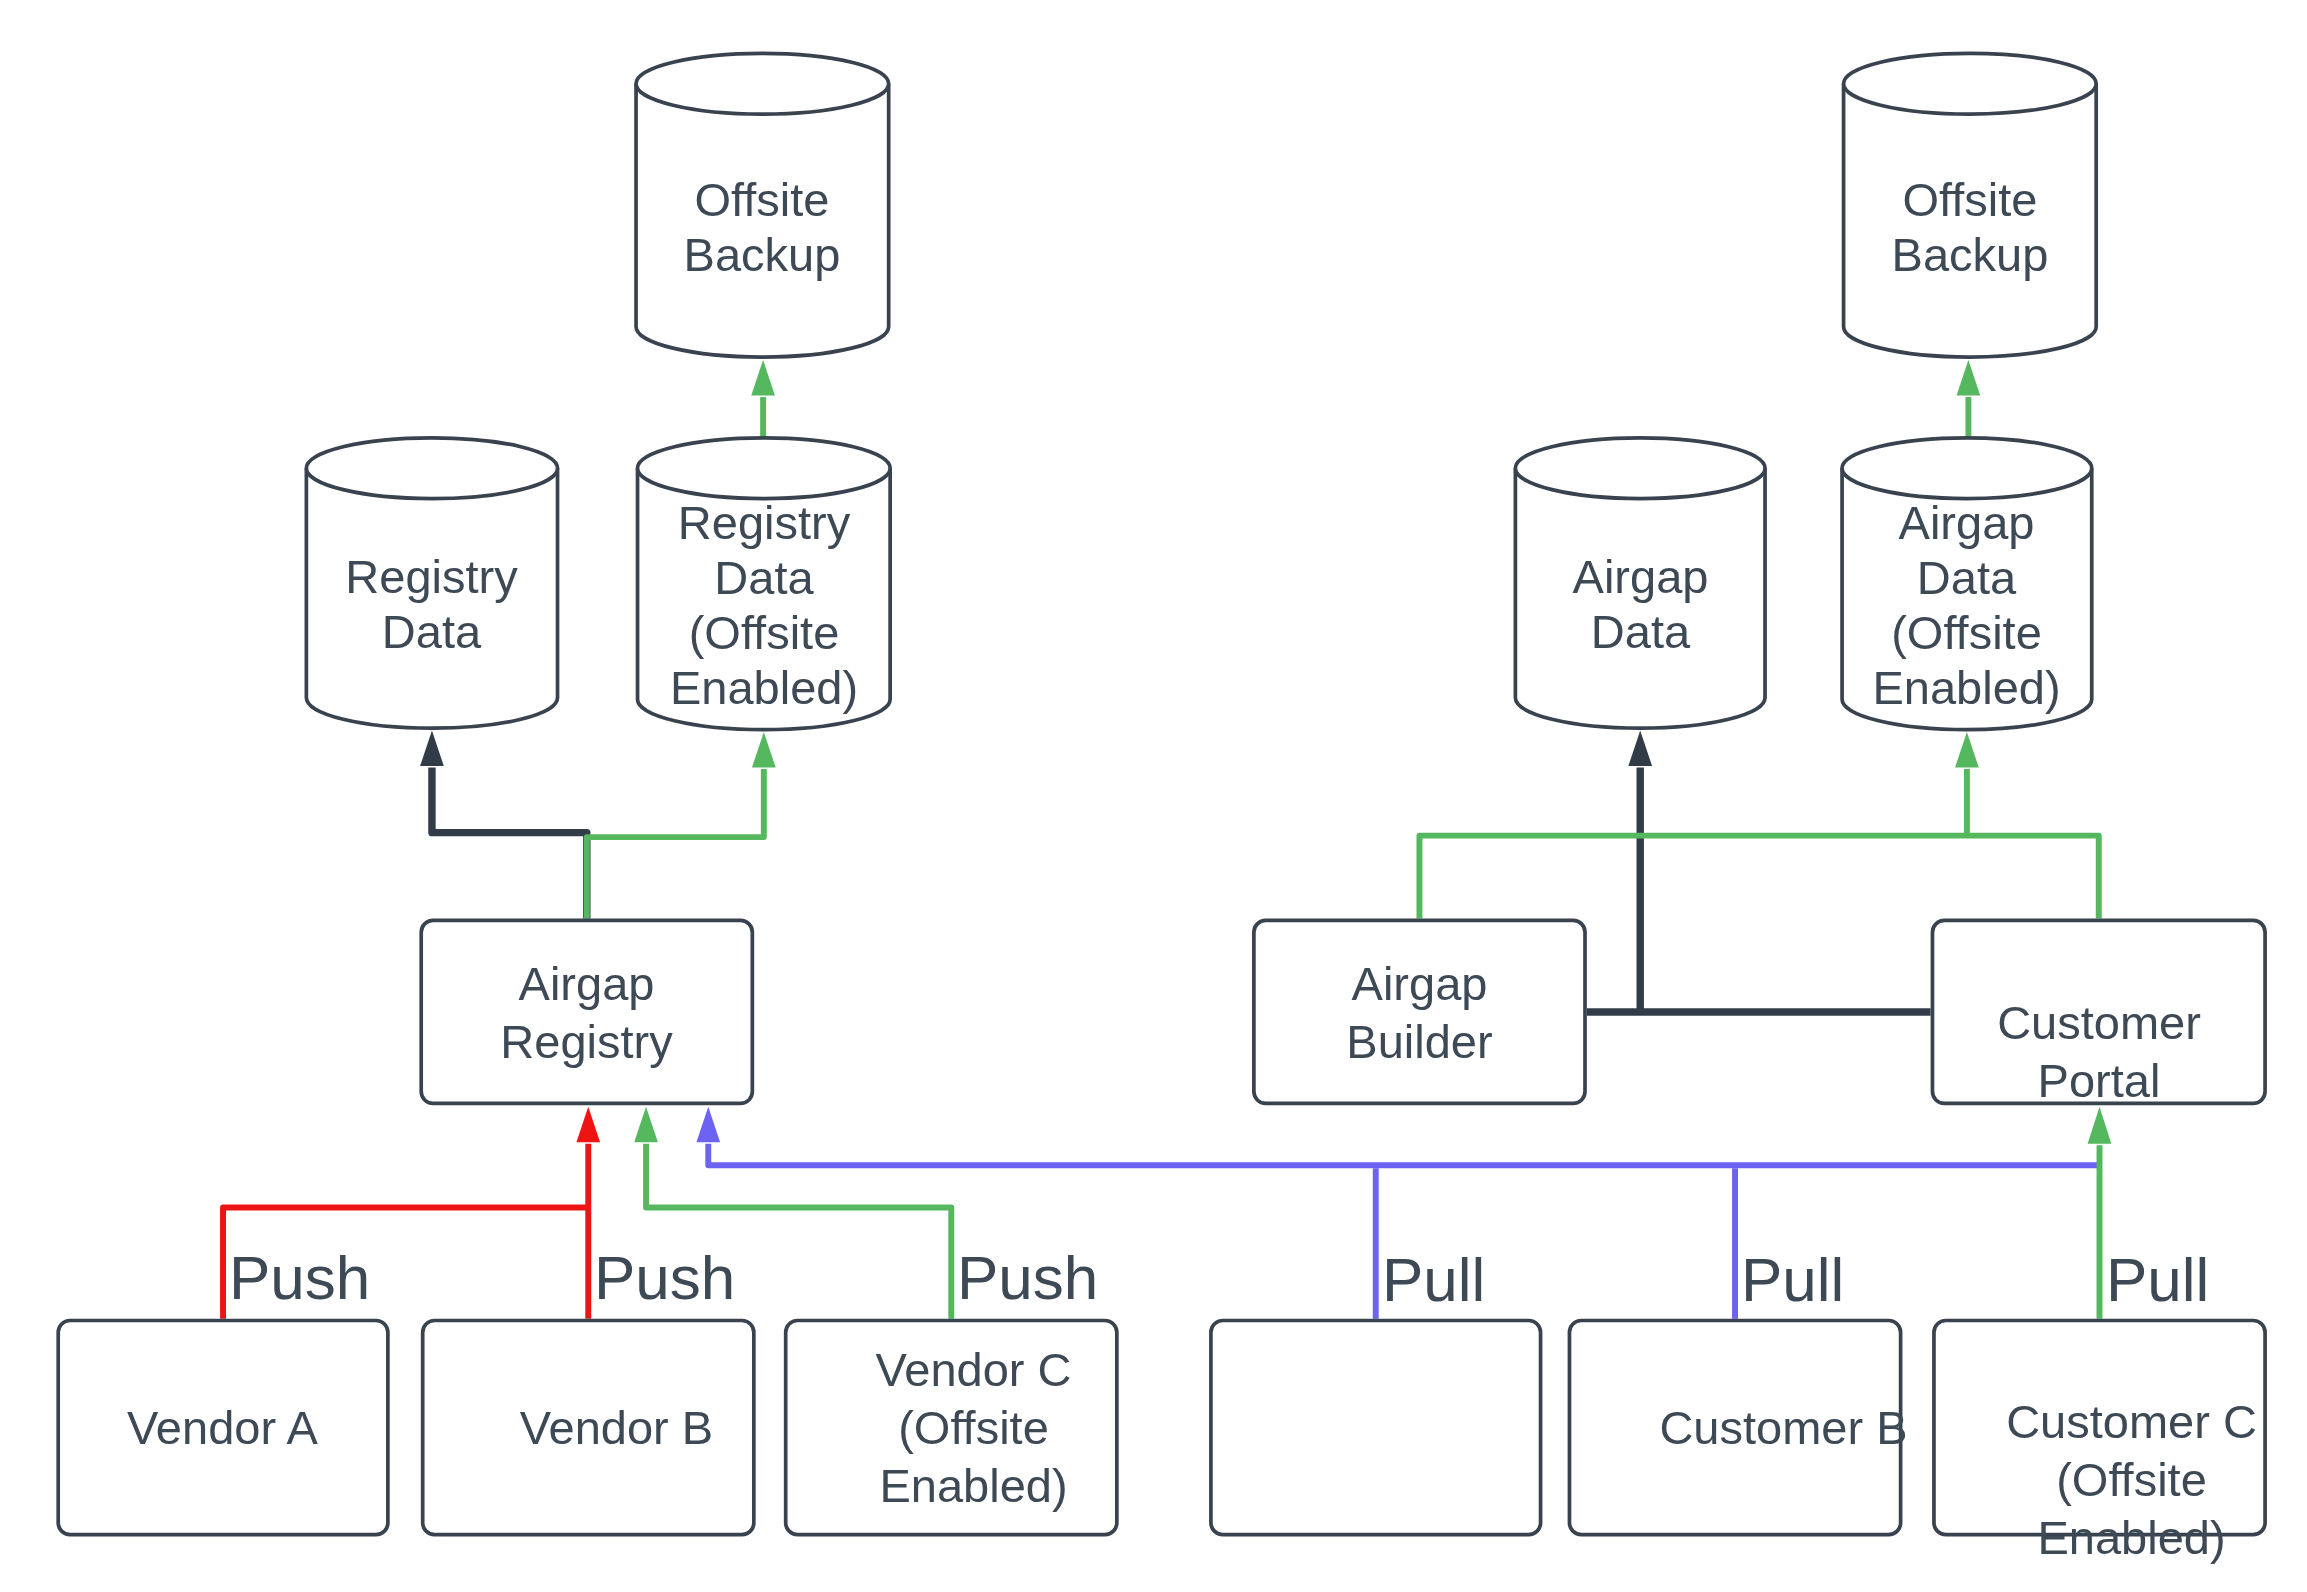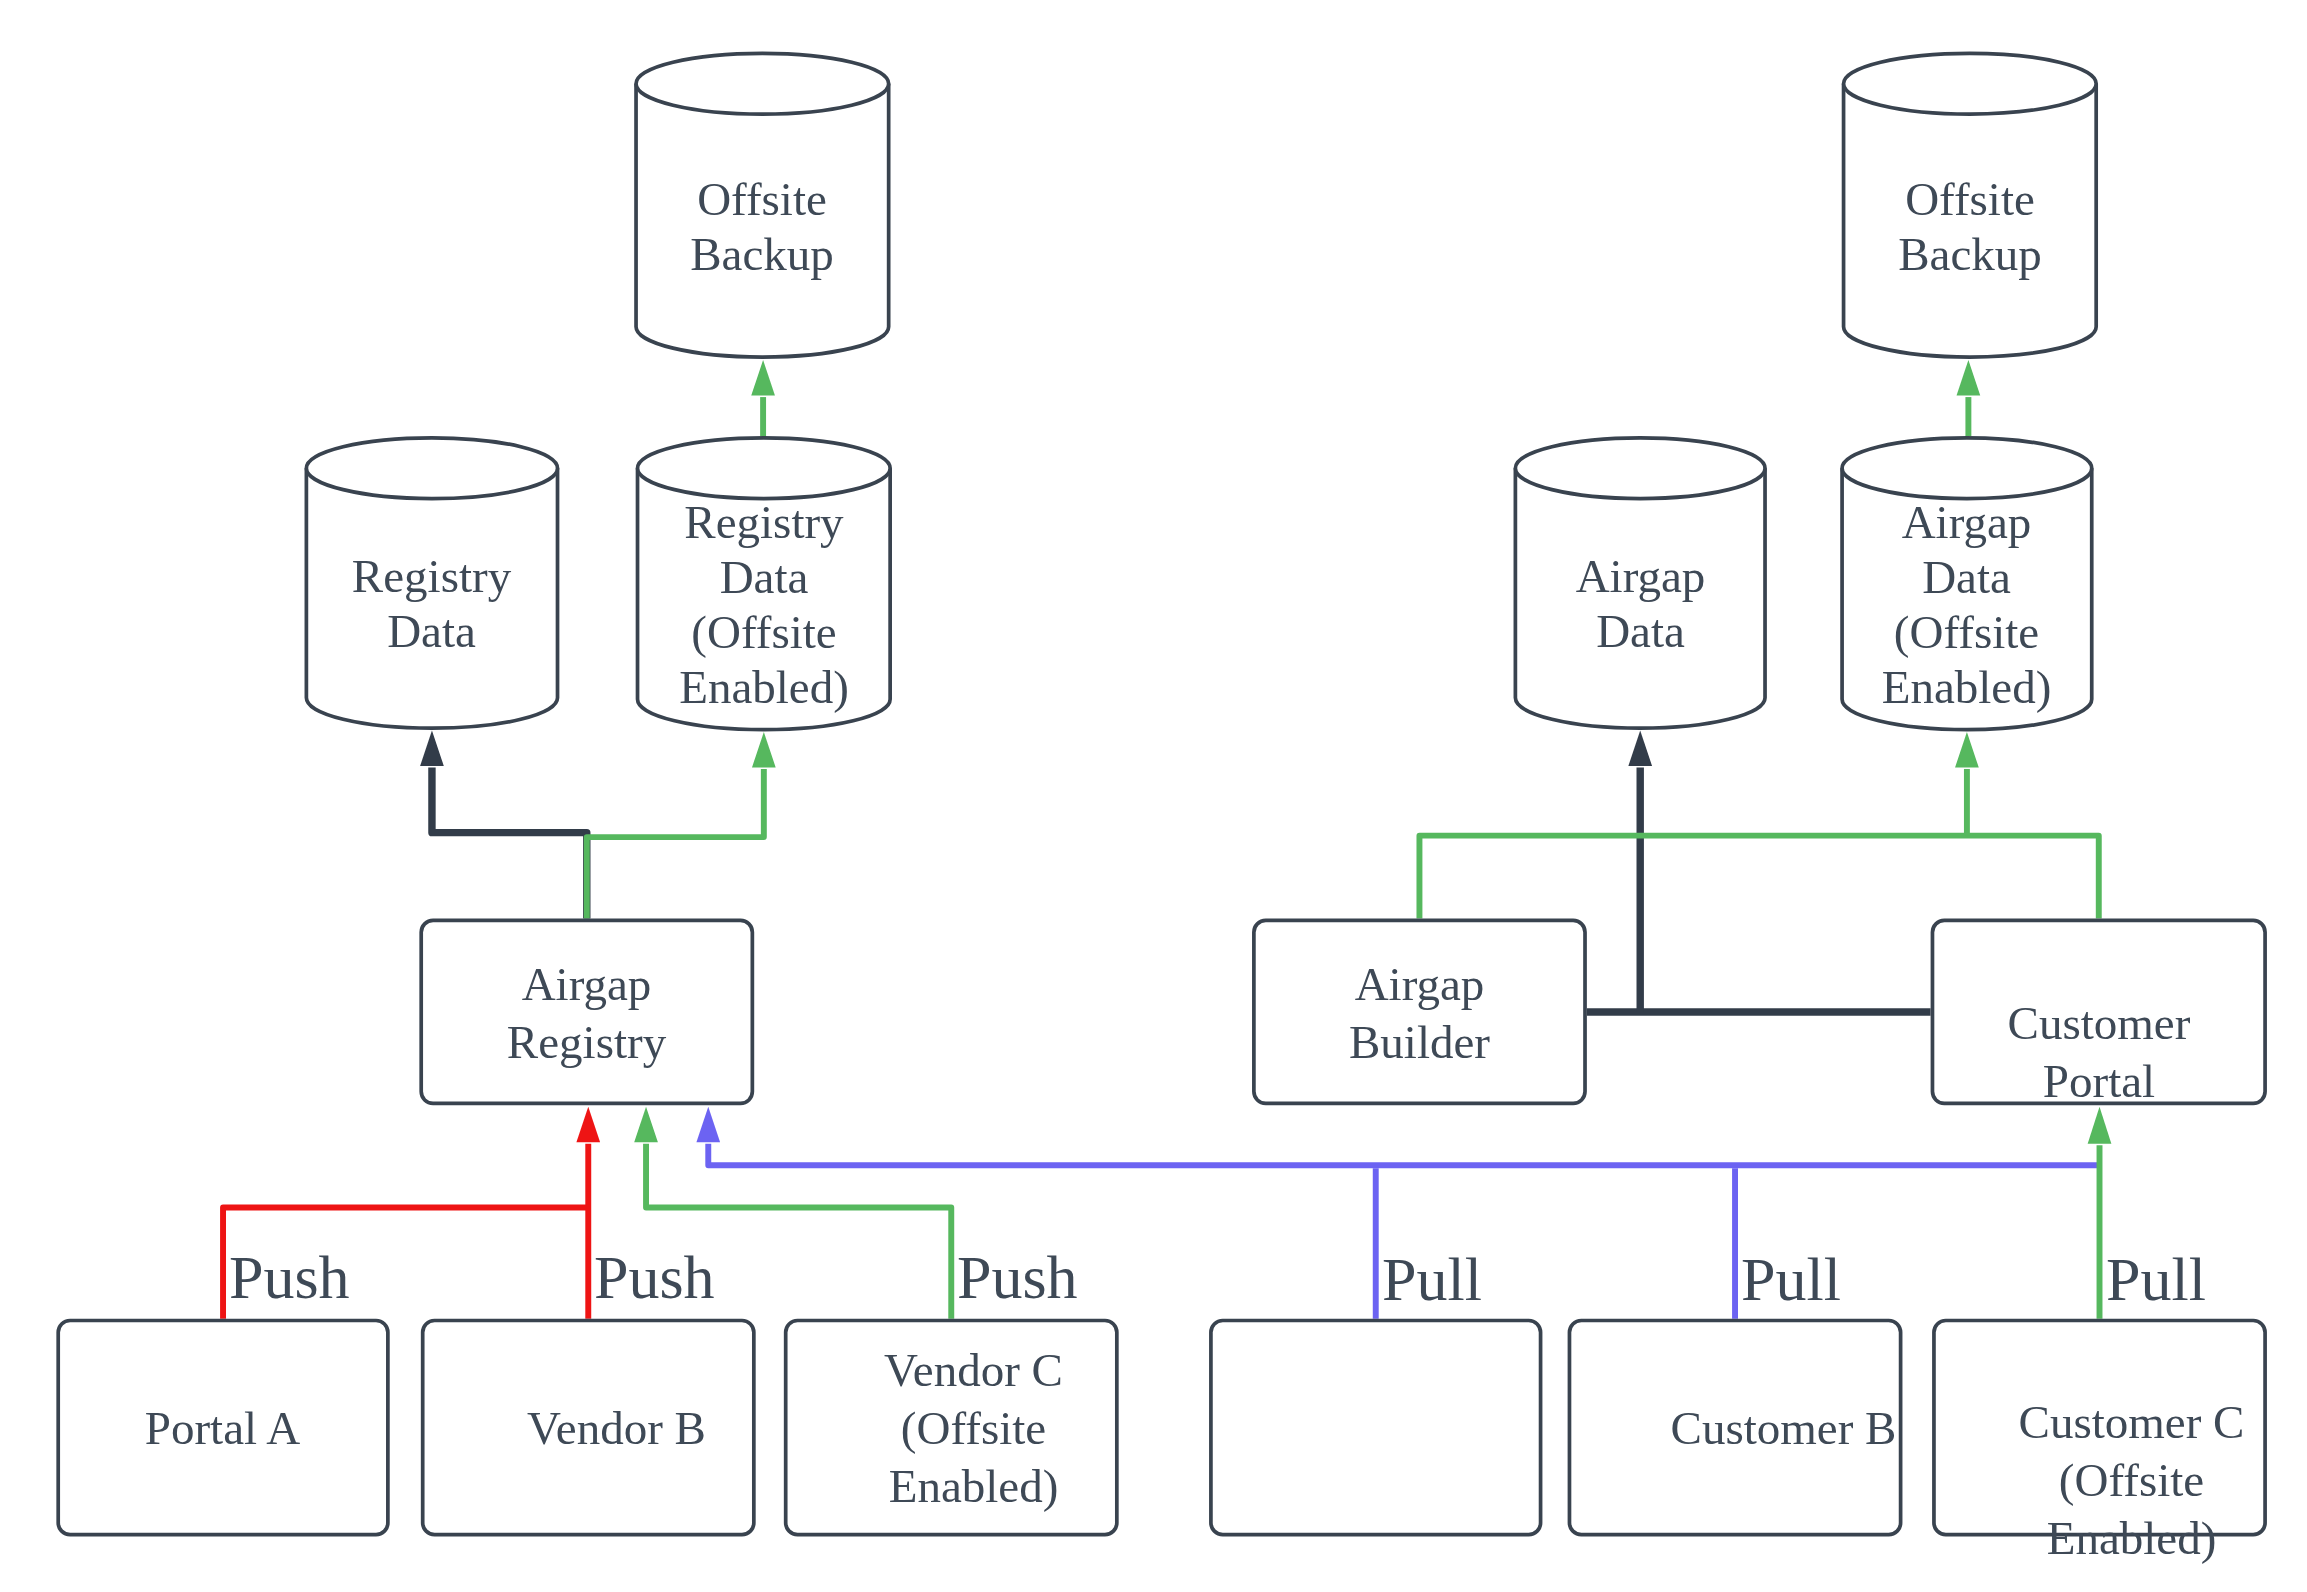--- a/index.html
+++ b/index.html
@@ -1,18 +1,18 @@
 <!DOCTYPE html>
 <html style="--bg: #ffffff; --c-outline: #39434f; --c-text: #3e4956; --c-dark: #323c49; --c-green: #56b85e; --c-red: #ee1414; --c-blue: #6c63f2;font-size:12px"><head>
 <meta charset="utf-8">
 <style>
   html,body{margin:0;padding:0;}
   body{width:2307px;height:1592px;overflow:hidden;background:var(--bg,#fff);}
   .canvas{position:relative;width:2307px;height:1592px;background:var(--bg,#fff);
-          font-family:Liberation Serif, serif;}
+          font-family:Liberation Sans, sans-serif;}
   .layer{position:absolute;left:0;top:0;width:2307px;height:1592px;}
   
   .e{fill:none;stroke-linejoin:round;stroke-linecap:butt;}
   .e-dark{stroke:var(--c-dark);stroke-width:10px;}
   .e-green{stroke:var(--c-green);stroke-width:8px;}
   .e-red{stroke:var(--c-red);stroke-width:8px;}
   .e-blue{stroke:var(--c-blue);stroke-width:8px;}
   .a-dark{fill:var(--c-dark);stroke:none;}
   .a-green{fill:var(--c-green);stroke:none;}
   .a-red{fill:var(--c-red);stroke:none;}
@@ -120,21 +120,21 @@
 (Offsite
 Enabled)</span></div>
 
   <div class="nlabel" style="left:419px;top:919px;width:335px;height:187px;">Airgap
 Registry</div>
   <div class="nlabel" style="left:1252px;top:919px;width:335px;height:187px;">Airgap
 Builder</div>
   <div class="nlabel" style="left:1931px;top:958px;width:336px;height:187px;">Customer
 Portal</div>
 
-  <div class="nlabel" style="left:56px;top:1319px;width:333px;height:218px;">Portal A</div>
+  <div class="nlabel" style="left:56px;top:1319px;width:333px;height:218px;">Vendor A</div>
   <div class="nlabel" style="left:421px;top:1319px;width:335px;height:218px;padding-left:28px;">Vendor B</div>
   <div class="nlabel" style="left:784px;top:1319px;width:335px;height:218px;margin-left:22px;">Vendor C
 (Offsite
 Enabled)</div>
   <div class="nlabel" style="left:1568px;top:1319px;width:335px;height:218px;padding-left:48px;">Customer B</div>
   <div class="nlabel" style="left:1932px;top:1371px;width:335px;height:218px;padding-left:32px;">Customer C
 (Offsite
 Enabled)</div>
 
   <div class="flow-label" style="left:229px;top:1254px;">Push</div>

